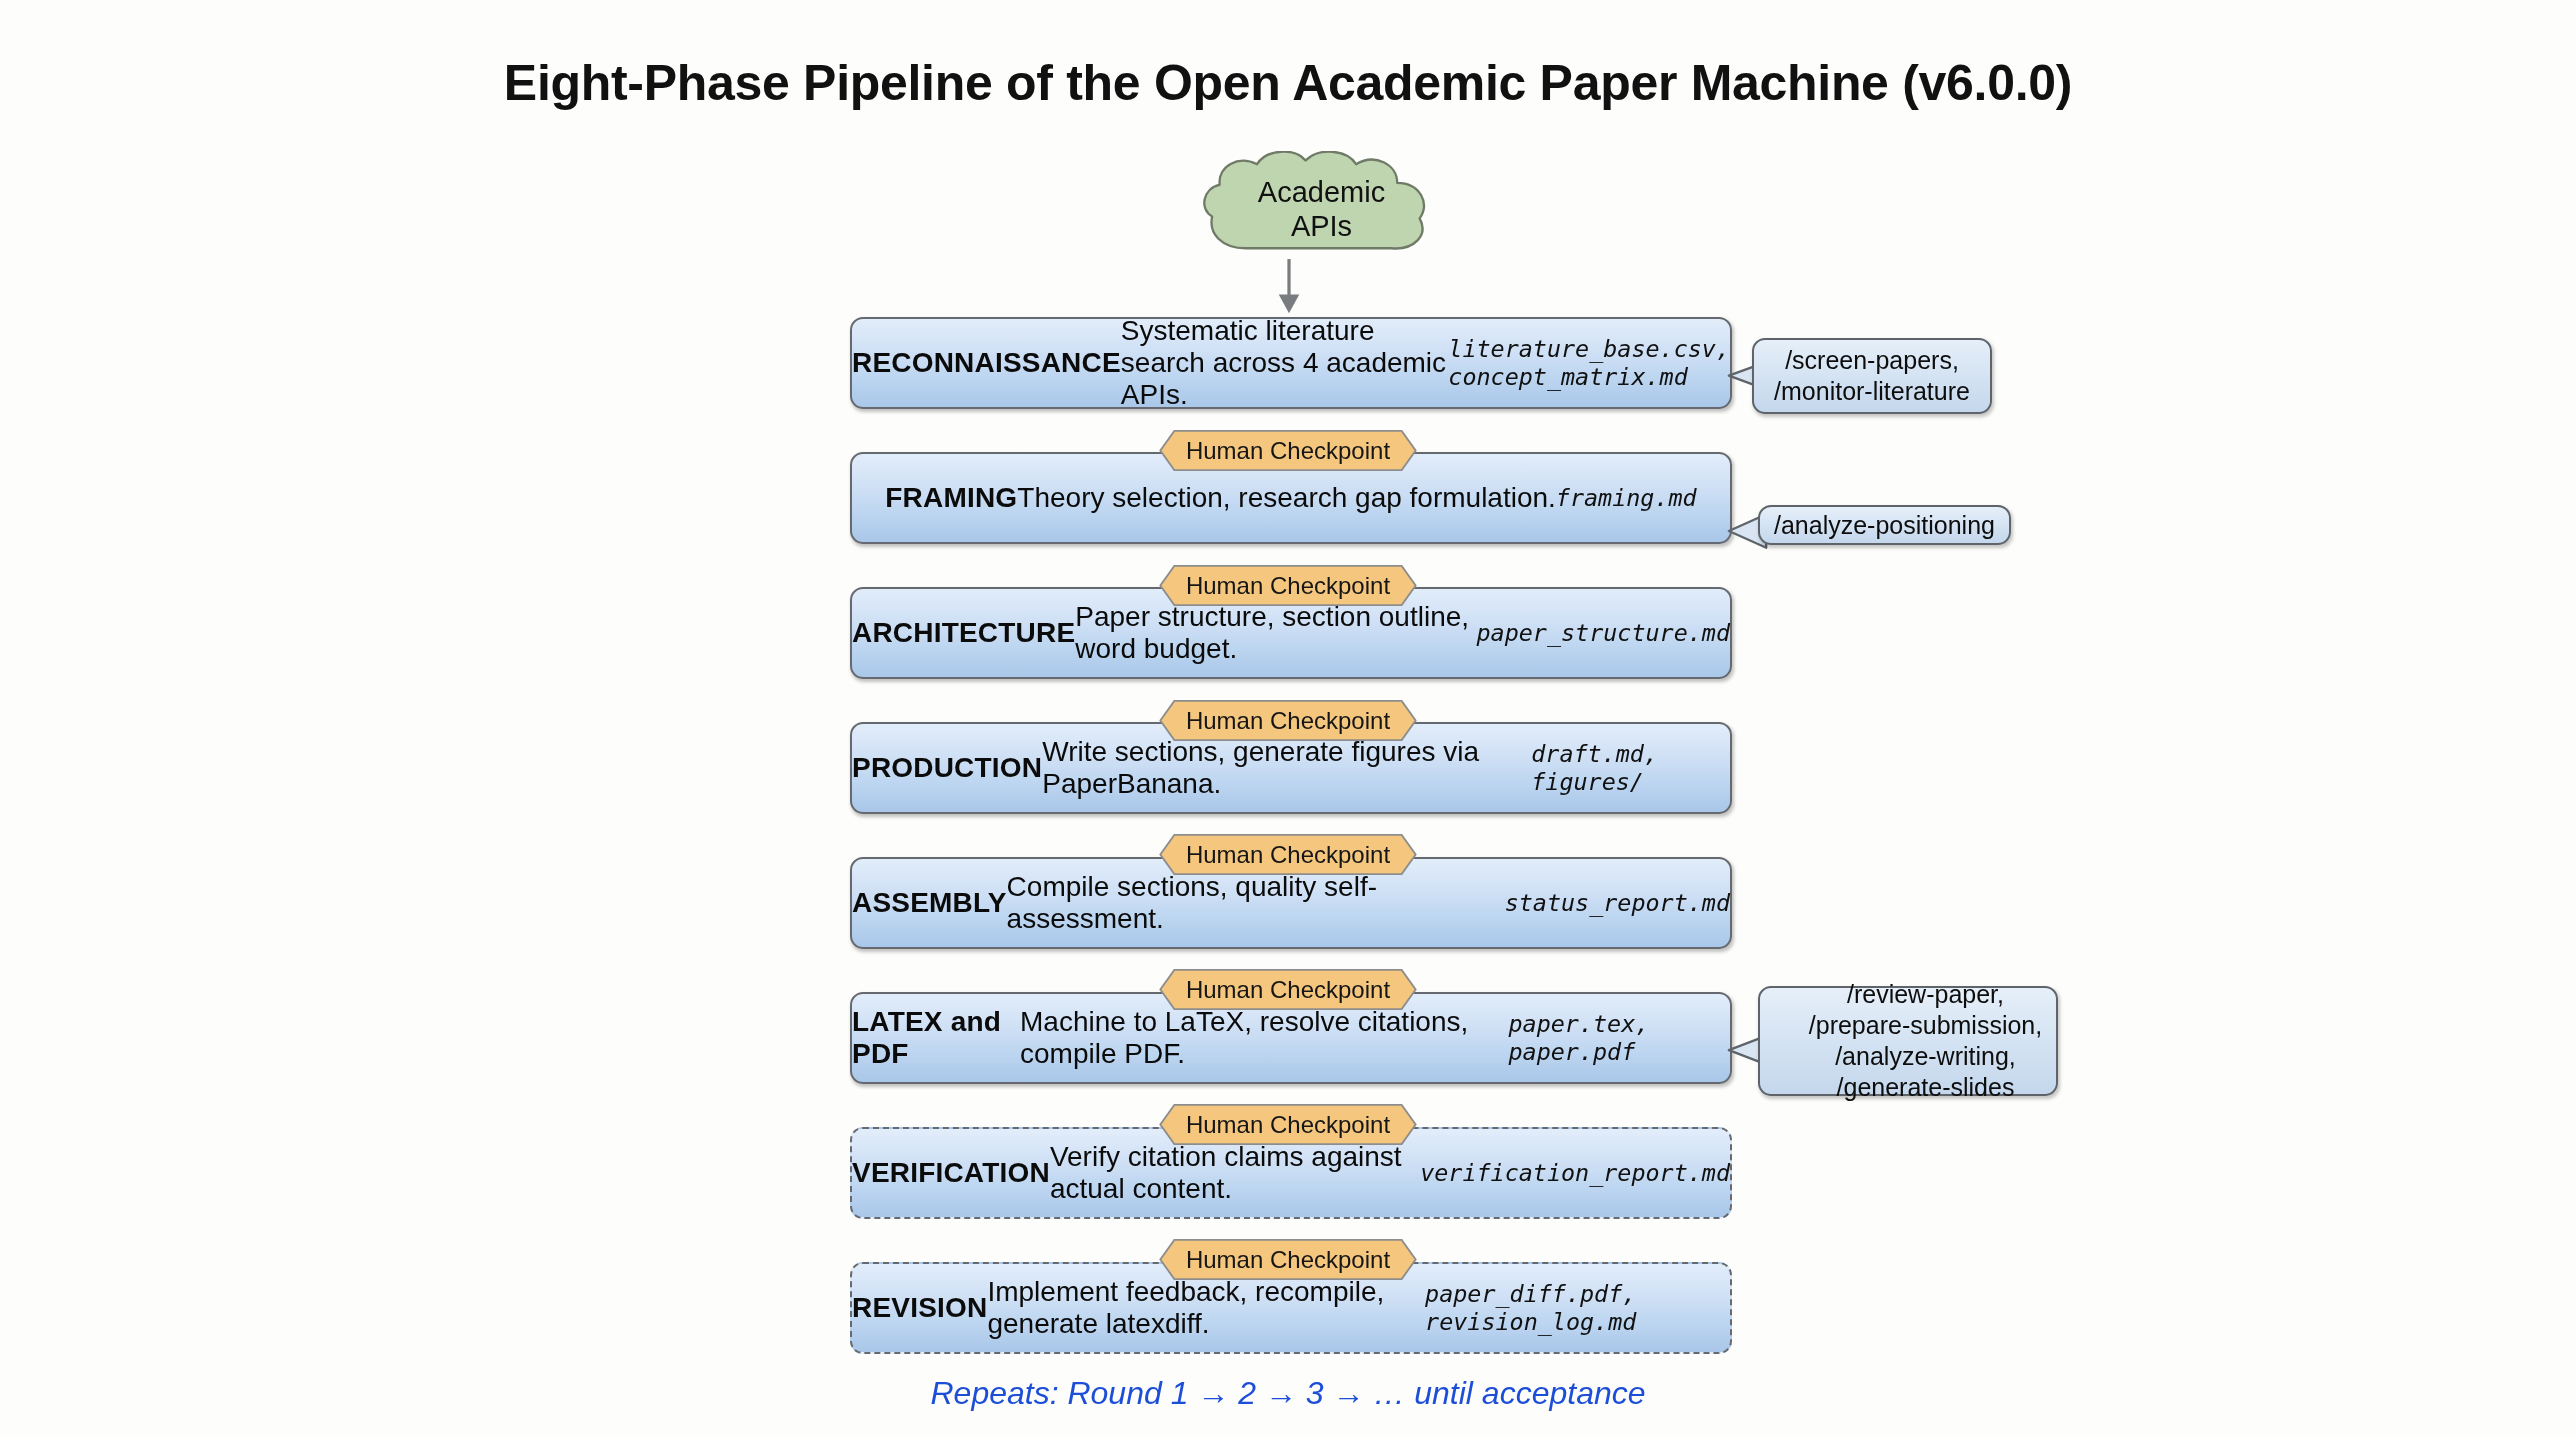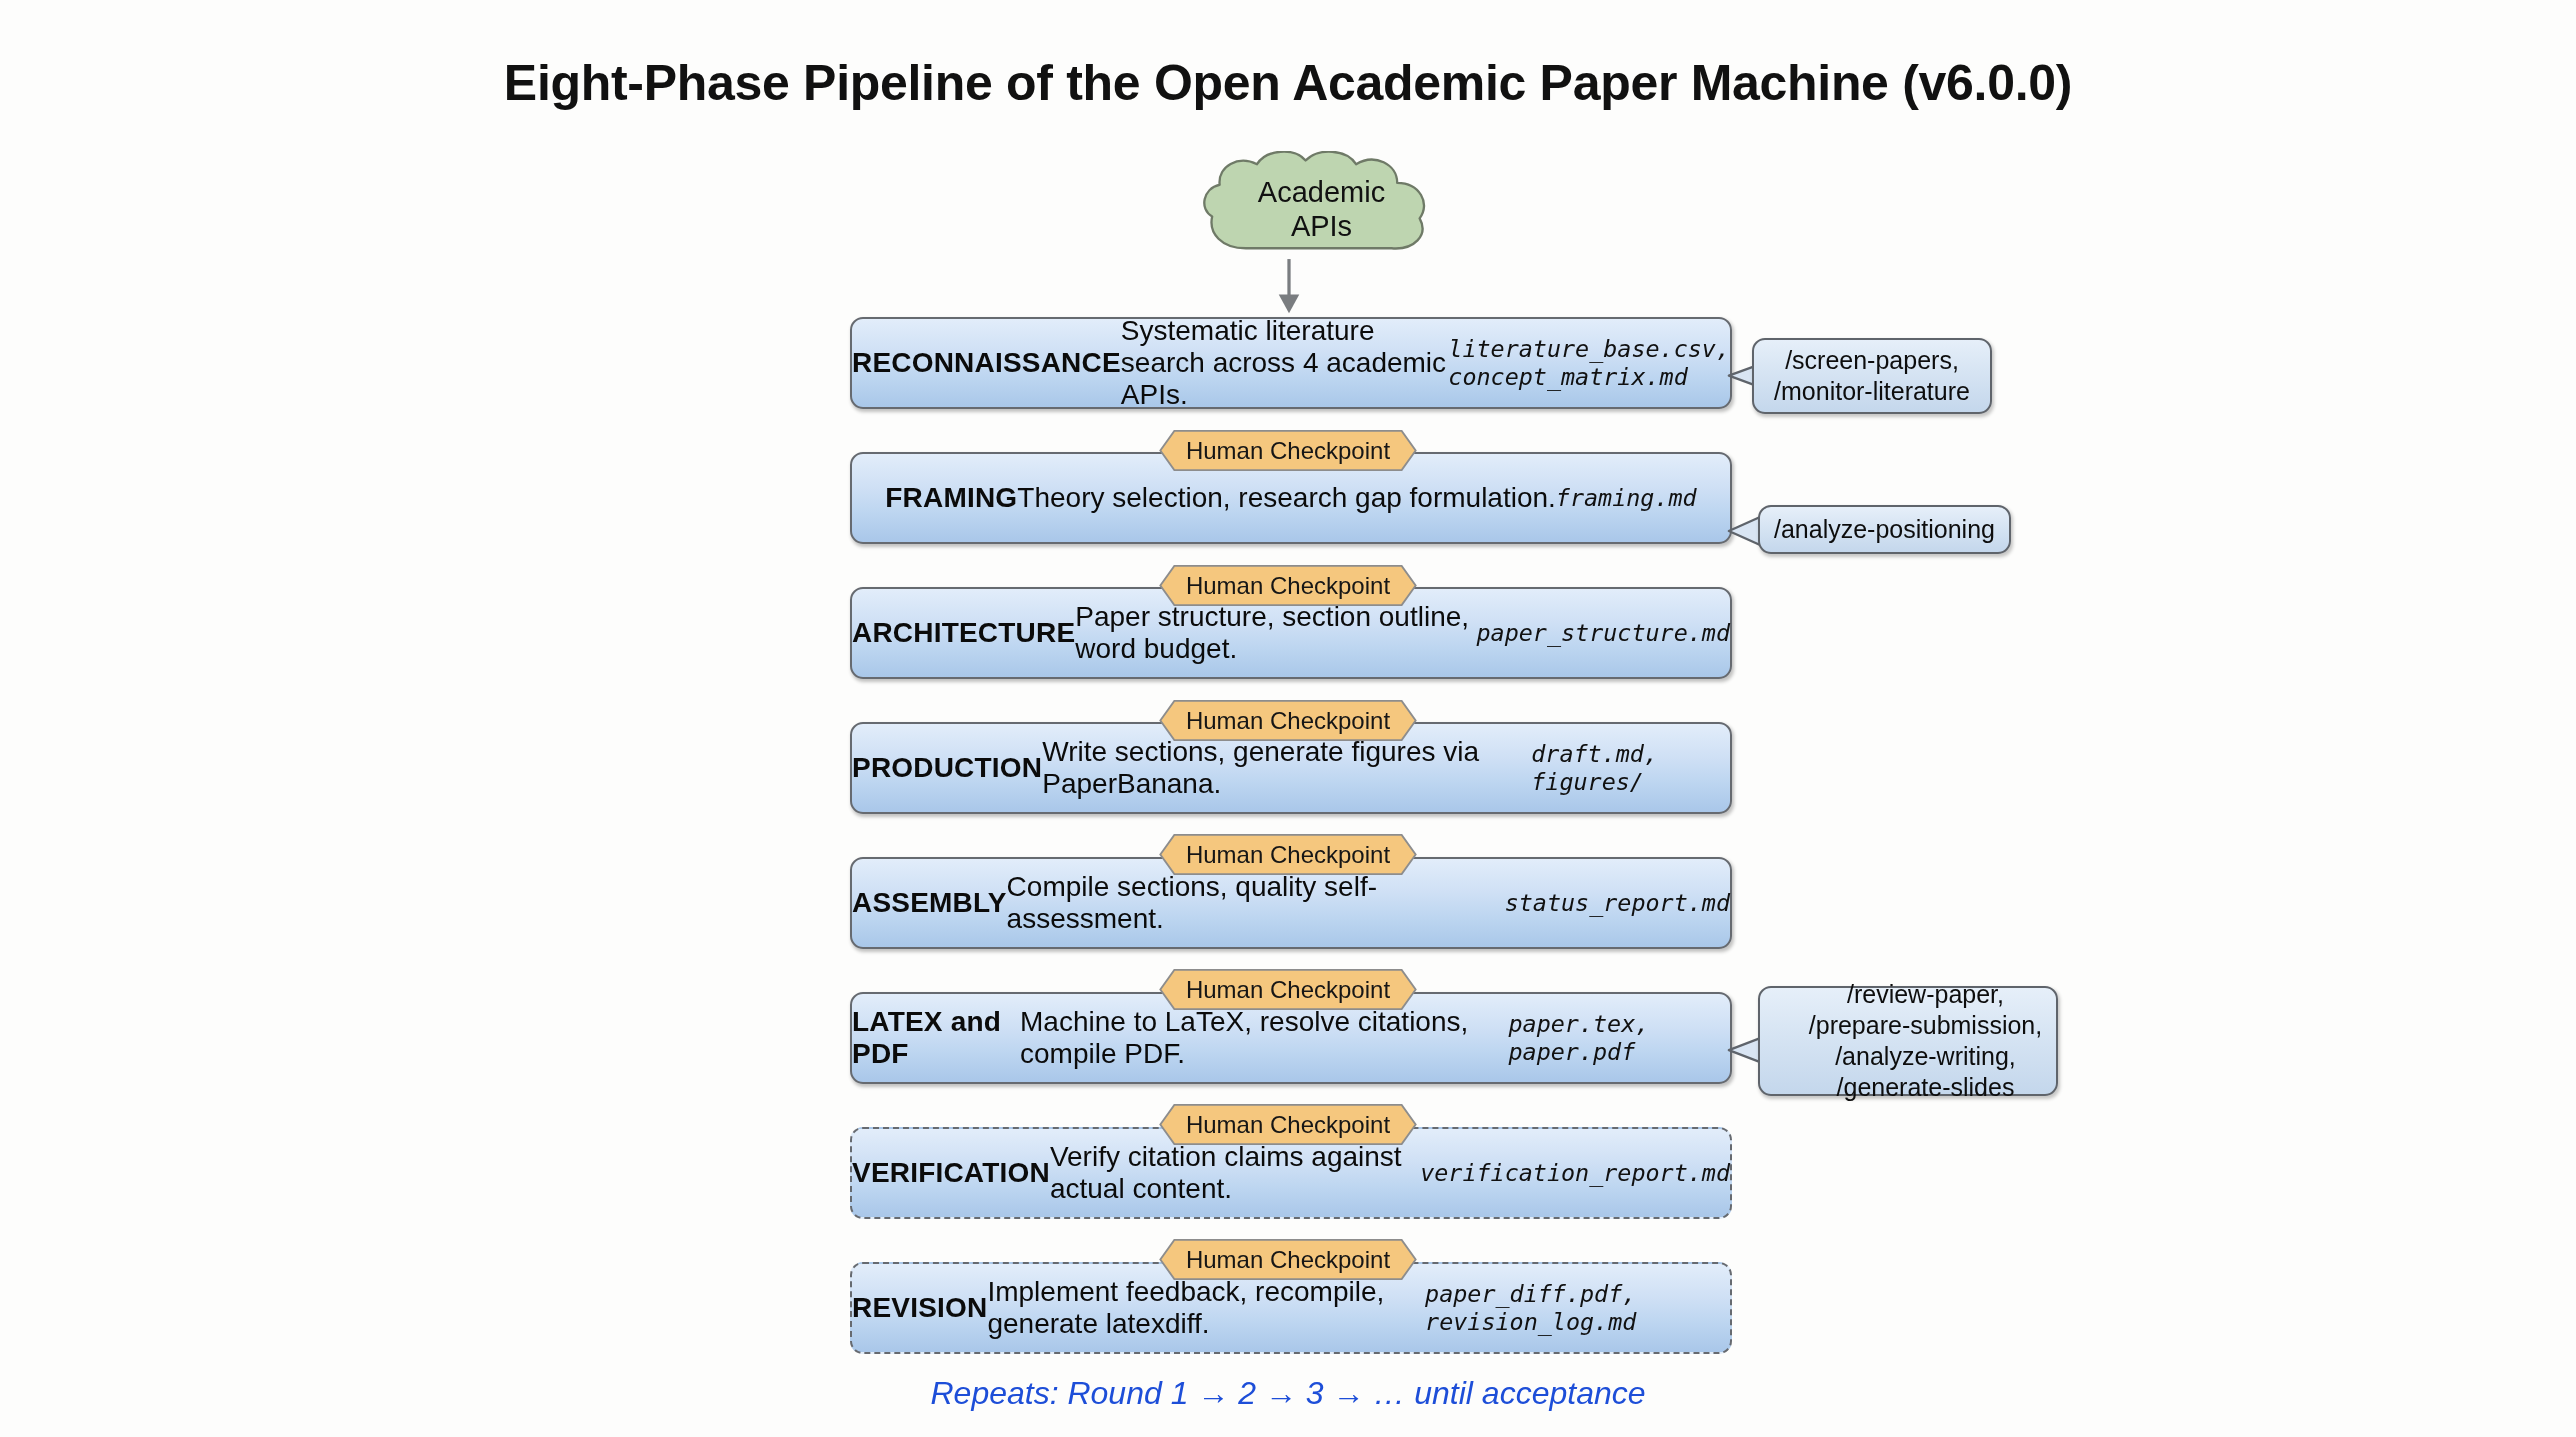--- a/index.html
+++ b/index.html
@@ -309,21 +309,21 @@
   <div class="callout" style="left:1752px; top:318px; width:240px; height:76px;">
     <div>
       <div>/screen-papers,</div>
       <div>/monitor-literature</div>
     </div>
   </div>
 
   <svg class="callout-tail" style="left:1727px; top:483px;" width="56" height="56" viewBox="0 0 60 60">
     <path d="M2,30 L42,12 L42,48 Z" fill="#d9e5f3" stroke="#5f646b" stroke-width="2.5" stroke-linejoin="round"></path>
   </svg>
-  <div class="callout" style="left:1758px; top:485px; width:253px; height:49px;">
+  <div class="callout" style="left:1758px; top:485px; width:253px; height:40px;">
     <div>
       <div>/analyze-positioning</div>
     </div>
   </div>
 
   <svg class="callout-tail" style="left:1727px; top:988px;" width="84" height="75" viewBox="0 0 90 80">
     <path d="M2,45 L62,22 L62,68 Z" fill="#d9e5f3" stroke="#5f646b" stroke-width="2.5" stroke-linejoin="round"></path>
   </svg>
   <div class="callout" style="left:1758px; top:966px; width:300px; height:110px;padding-left:48px;">
     <div>

